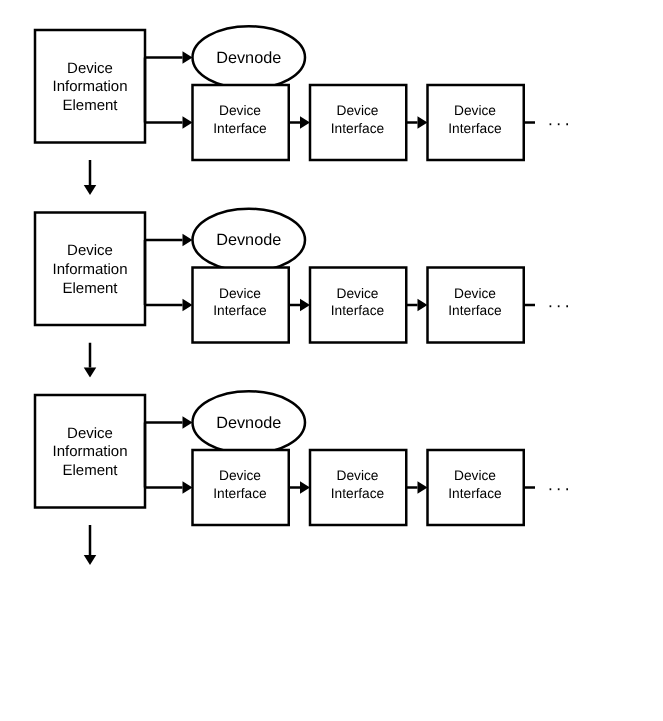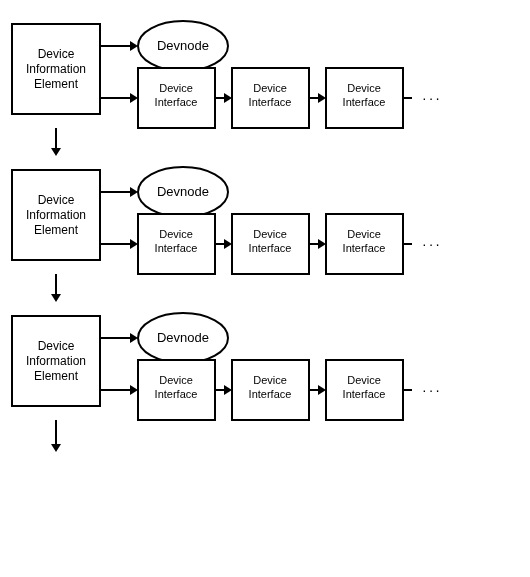--- a/index.html
+++ b/index.html
@@ -5,21 +5,21 @@
     * { box-sizing: border-box; margin: 0; padding: 0; }
     body {
       background: #fff;
       font-family: Arial, sans-serif;
       width: 530px;
       min-height: 577px;
       overflow: hidden;
     }
     .diagram {
       width: 530px;
-      padding: 10px 2px;
+      padding: 10px 18px;
       display: flex;
       flex-direction: column;
       align-items: flex-start;
       gap: 0;
     }
     .group-wrapper {
       display: flex;
       flex-direction: column;
       align-items: flex-start;
     }

